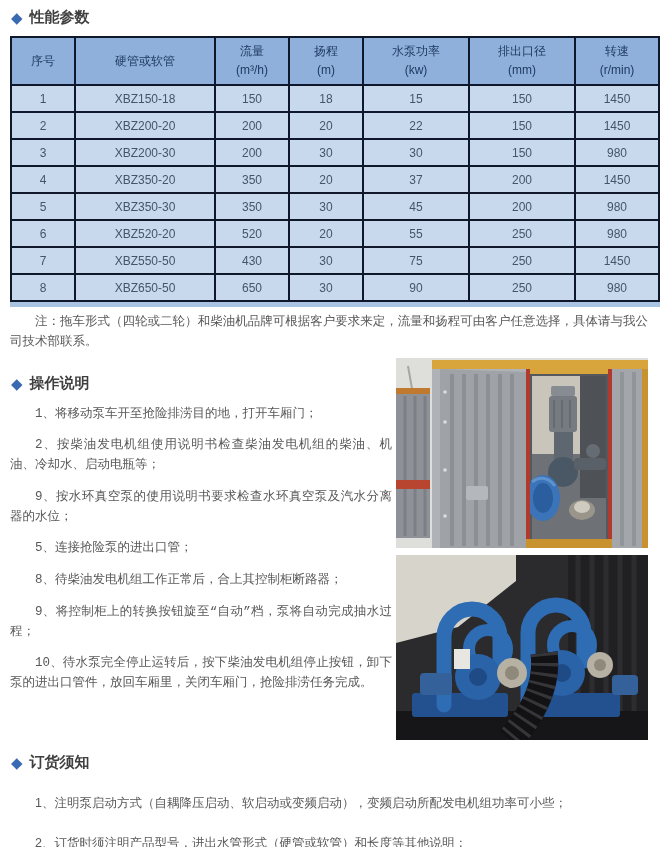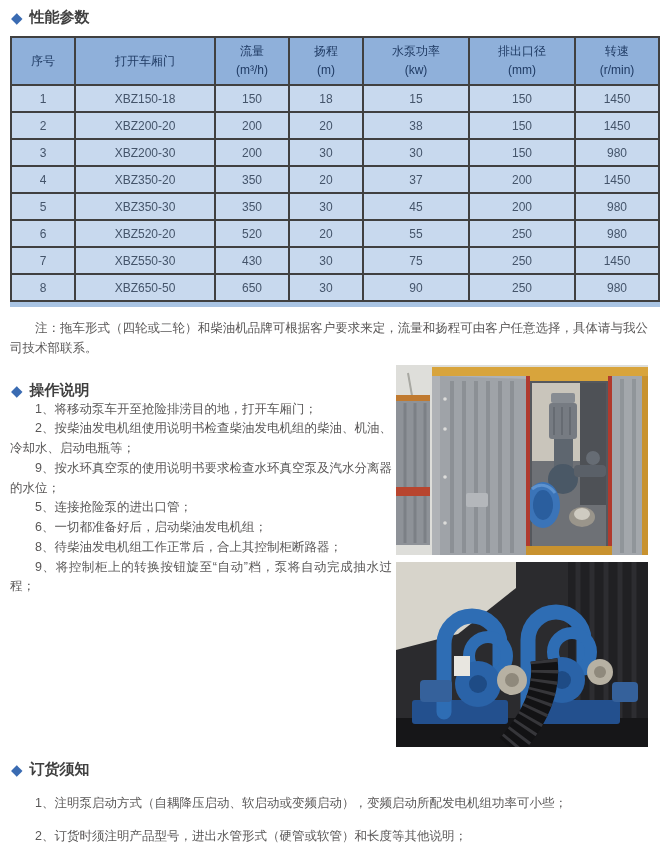--- a/index.html
+++ b/index.html
@@ -29,21 +29,21 @@
     line-height: 1;
     font-weight: normal;
   }
 
   
   table.perf {
     width: 638px;
     margin-top: 9px;
     border-collapse: separate;
     border-spacing: 2px;
-    background: #404040;
+    background: #0f172a;
     border-bottom: 5px solid #a9c4e3;
     table-layout: fixed;
   }
   table.perf th {
     background: #8fb0da;
     color: #1f3a63;
     font-weight: normal;
     font-size: 12px;
     height: 46px;
     text-align: center;
@@ -54,53 +54,54 @@
     background: #c8d9ee;
     color: #44546a;
     font-size: 12px;
     height: 25px;
     text-align: center;
     vertical-align: middle;
   }
 
   
   .note {
-    margin-top: 11px;
+    margin-top: 4px;
     font-size: 12.5px;
     line-height: 1.62;
     text-indent: 2em;
     text-align: justify;
     color: #595757;
   }
 
   
   .op-flex { display: flex; margin-top: 6px; }
   .op-left { width: 382px; flex: 0 0 382px; }
   .op-left .section-head { margin-top: 16px; }
   .step {
-    margin-top: 0;
+    margin-top: 12px;
     font-size: 12.5px;
     line-height: 1.58;
     text-indent: 2em;
     text-align: justify;
+    font-family: Liberation Mono, monospace;
   }
   .op-right {
     width: 252px;
     flex: 0 0 252px;
     margin-left: 4px;
     display: flex;
     flex-direction: column;
     gap: 7px;
   }
   .photo { display: block; }
 
   
   .order-section { margin-top: 13px; }
   .order-item {
-    margin-top: 15px;
+    margin-top: 22px;
     font-size: 12.5px;
     line-height: 1.5;
     text-indent: 2em;
   }
 </style>
 </head>
 <body>
 
 <div class="page">
 
@@ -118,21 +119,21 @@
       <col style="width:104px">
         <col style="width:104px">
         <col style="width:82px">
     </colgroup>
     <thead>
       <tr>
         <th>
             <div>序号</div>
           </th>
         <th>
-            <div>打开车厢门</div>
+            <div>硬管或软管</div>
           </th>
         <th>
             <div>流量</div>
             <div>(m³/h)</div>
           </th>
         <th>
             <div>扬程</div>
             <div>(m)</div>
           </th>
         <th>
@@ -157,21 +158,21 @@
           <td>18</td>
           <td>15</td>
           <td>150</td>
           <td>1450</td>
       </tr>
       <tr>
         <td>2</td>
           <td>XBZ200-20</td>
           <td>200</td>
           <td>20</td>
-          <td>38</td>
+          <td>22</td>
           <td>150</td>
           <td>1450</td>
       </tr>
       <tr>
         <td>3</td>
           <td>XBZ200-30</td>
           <td>200</td>
           <td>30</td>
           <td>30</td>
           <td>150</td>
@@ -199,21 +200,21 @@
         <td>6</td>
           <td>XBZ520-20</td>
           <td>520</td>
           <td>20</td>
           <td>55</td>
           <td>250</td>
           <td>980</td>
       </tr>
       <tr>
         <td>7</td>
-          <td>XBZ550-30</td>
+          <td>XBZ550-50</td>
           <td>430</td>
           <td>30</td>
           <td>75</td>
           <td>250</td>
           <td>1450</td>
       </tr>
       <tr>
         <td>8</td>
           <td>XBZ650-50</td>
           <td>650</td>
@@ -230,23 +231,23 @@
   <div class="op-flex">
     <div class="op-left">
       <div class="section-head">
         <span class="diamond">◆</span>
         <span>操作说明</span>
       </div>
       <p class="step">1、将移动泵车开至抢险排涝目的地，打开车厢门；</p>
       <p class="step">2、按柴油发电机组使用说明书检查柴油发电机组的柴油、机油、冷却水、启动电瓶等；</p>
       <p class="step">9、按水环真空泵的使用说明书要求检查水环真空泵及汽水分离器的水位；</p>
       <p class="step">5、连接抢险泵的进出口管；</p>
-      <p class="step">6、一切都准备好后，启动柴油发电机组；</p>
       <p class="step">8、待柴油发电机组工作正常后，合上其控制柜断路器；</p>
       <p class="step">9、将控制柜上的转换按钮旋至“自动”档，泵将自动完成抽水过程；</p>
+      <p class="step">10、待水泵完全停止运转后，按下柴油发电机组停止按钮，卸下泵的进出口管件，放回车厢里，关闭车厢门，抢险排涝任务完成。</p>
     </div>
 
     <div class="op-right">
 
       <svg class="photo" width="252" height="190" viewBox="0 0 252 190">
         <rect width="252" height="190" fill="#dededa"></rect>
         <line x1="12" y1="8" x2="18" y2="42" stroke="#a8a8a2" stroke-width="2"></line>
 
         <rect x="0" y="30" width="34" height="150" fill="#8e9298"></rect>
         <rect x="0" y="30" width="34" height="6" fill="#c07a30"></rect>

